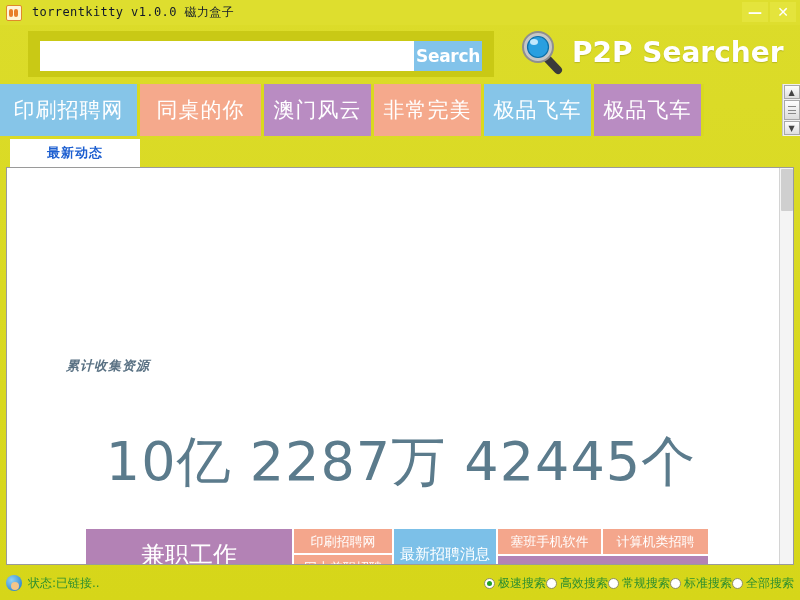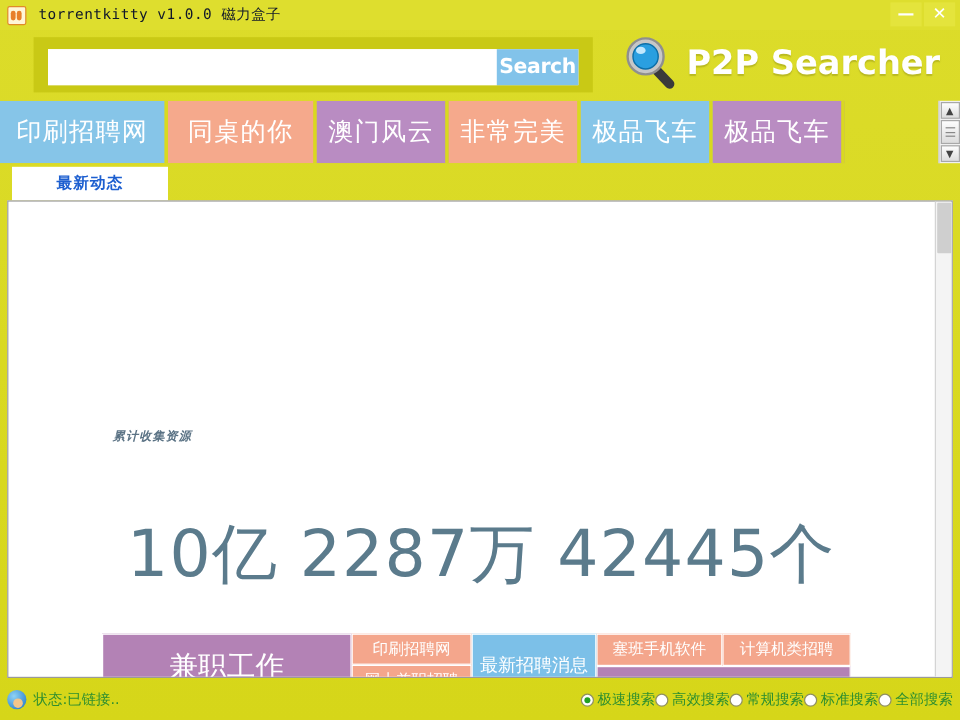--- a/index.html
+++ b/index.html
@@ -254,22 +254,22 @@
   .content-scrollbar .csb-thumb {
     position: absolute;
     left: 1px; top: 1px;
     width: 12px; height: 42px;
     background: #cfcfcf;
     border-radius: 1px;
   }
 
   .stat-label {
     position: absolute;
-    left: 87px; top: 189px;
-    font-size: 10px;
+    left: 59px; top: 189px;
+    font-size: 13px;
     font-weight: bold;
     font-style: italic;
     color: #5a7284;
     letter-spacing: 1px;
   }
   .stat-number {
     position: absolute;
     left: 0; top: 258px;
     width: 788px;
     text-align: center;

